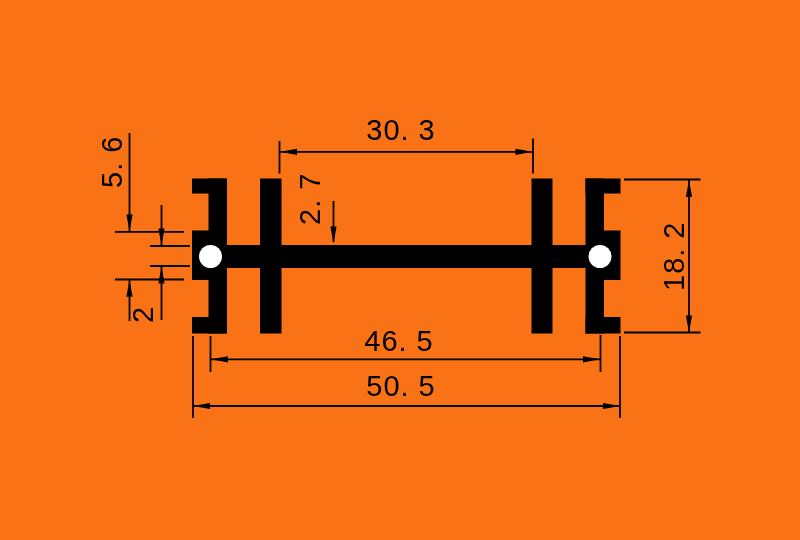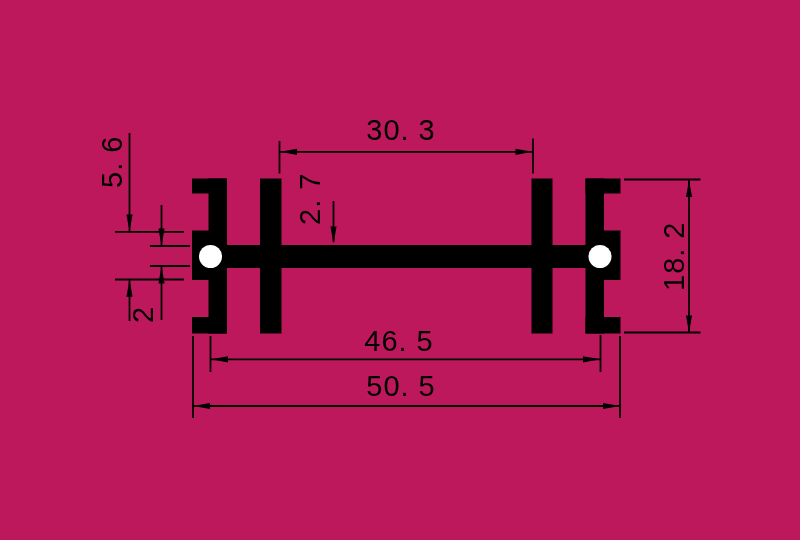--- a/index.html
+++ b/index.html
@@ -1,20 +1,20 @@
 <!DOCTYPE html>
 <html><head>
 <meta charset="utf-8">
 <style>
   html, body { margin: 0; padding: 0; background: #ffffff; }
   .page {
     position: relative;
     width: 800px;
     height: 540px;
-    background: #be185d;
+    background: #f97316;
     overflow: hidden;
   }
   svg { display: block; }
   .ink-fill   { fill: #000000; stroke: none; }
   .hole-fill  { fill: #ffffff; stroke: none; }
   .dim-stroke { stroke: #000000; stroke-width: 1.8; fill: none; stroke-linecap: butt; }
   .arrow      { fill: #000000; stroke: none; }
   .dim-text {
     font-family: "Liberation Sans", "DejaVu Sans", sans-serif;
     font-size: 29px;

